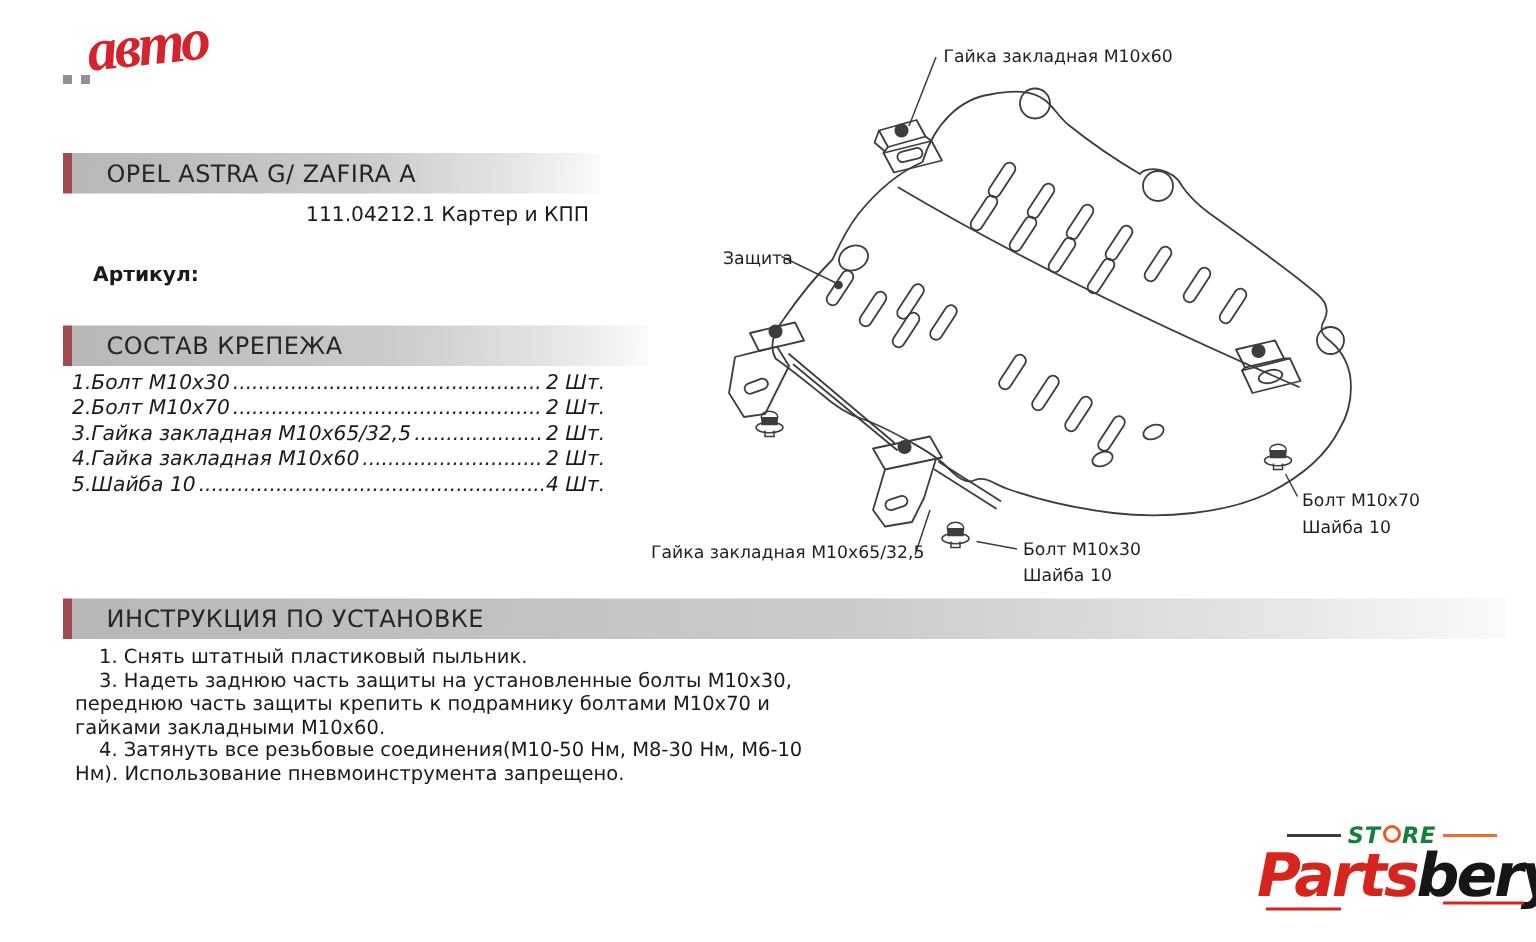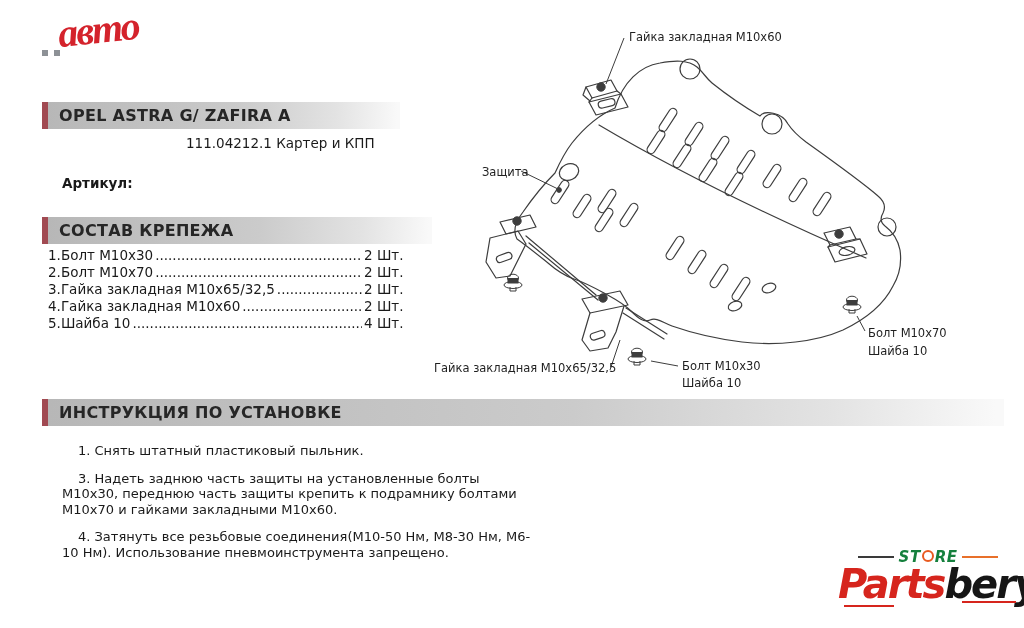--- a/index.html
+++ b/index.html
@@ -11,40 +11,40 @@
   .brand-script{position:absolute;left:16px;top:-2px;font:bold italic 40px/1 "Liberation Serif",serif;
         color:#d4232c;transform:rotate(-6deg);letter-spacing:-2px;z-index:2;}
   .brand-block{position:absolute;left:0;top:38px;display:flex;align-items:center;gap:6px;z-index:1;}
   .brand-dot{width:6px;height:6px;background:#8d9196;flex:none;}
   .brand-word{font:800 42px/1 "Liberation Sans",sans-serif;letter-spacing:0;color:#1d1d1d;}
 
   
   .bar{position:absolute;height:27px;border-left:6px solid #a14a52;
        background:linear-gradient(93deg,#b7b7b7,#cbcbcb 55%,#e3e3e3 82%,#f9f9f9 99%);
        display:flex;align-items:center;}
-  .bar span{font-weight:bold;font-size:16px;color:#262626;padding-left:11px;letter-spacing:.3px;}
+  .bar span{font-weight:normal;font-size:16px;color:#262626;padding-left:23px;letter-spacing:.3px;}
   #title-bar{left:42px;top:102px;width:352px;}
   #parts-bar{left:42px;top:217px;width:384px;}
   #instr-bar{left:42px;top:399px;width:956px;}
 
   
   .article{position:absolute;top:135px;font-size:13.5px;}
   #article-label{left:62px;font-weight:bold;margin-top:40px;}
-  #article-value{left:186px;}
+  #article-value{left:204px;}
 
   
   #parts-list{position:absolute;left:48px;top:247px;width:362px;font-size:13.5px;}
-  .p-row{display:flex;align-items:baseline;height:17px;white-space:nowrap;}
+  .p-row{display:flex;align-items:baseline;height:17px;white-space:nowrap;font-style:italic;}
   .p-name{flex:none;}
   .p-dots{flex:1;overflow:hidden;margin:0 2px;}
   .p-qty{flex:none;width:46px;}
 
   
   #instr-text{position:absolute;left:50px;top:431px;width:497px;font-size:13px;line-height:15.5px;}
-  #instr-text p{margin:12px;text-indent:16px;}
+  #instr-text p{margin:0;text-indent:16px;}
 
   
   #diagram{position:absolute;left:420px;top:10px;width:600px;height:385px;}
   #diagram .ln{stroke:#3d3d3d;stroke-width:1.2;fill:none;stroke-linejoin:round;stroke-linecap:round;}
   #diagram .thin{stroke:#3d3d3d;stroke-width:1;fill:none;}
   #diagram .dk{fill:#3d3d3d;stroke:#3d3d3d;stroke-width:1;}
   #diagram text{font-family:"DejaVu Sans",sans-serif;font-size:11.5px;fill:#1f1f1f;}
 
   
   #pb{position:absolute;left:838px;top:549px;width:180px;height:62px;}

